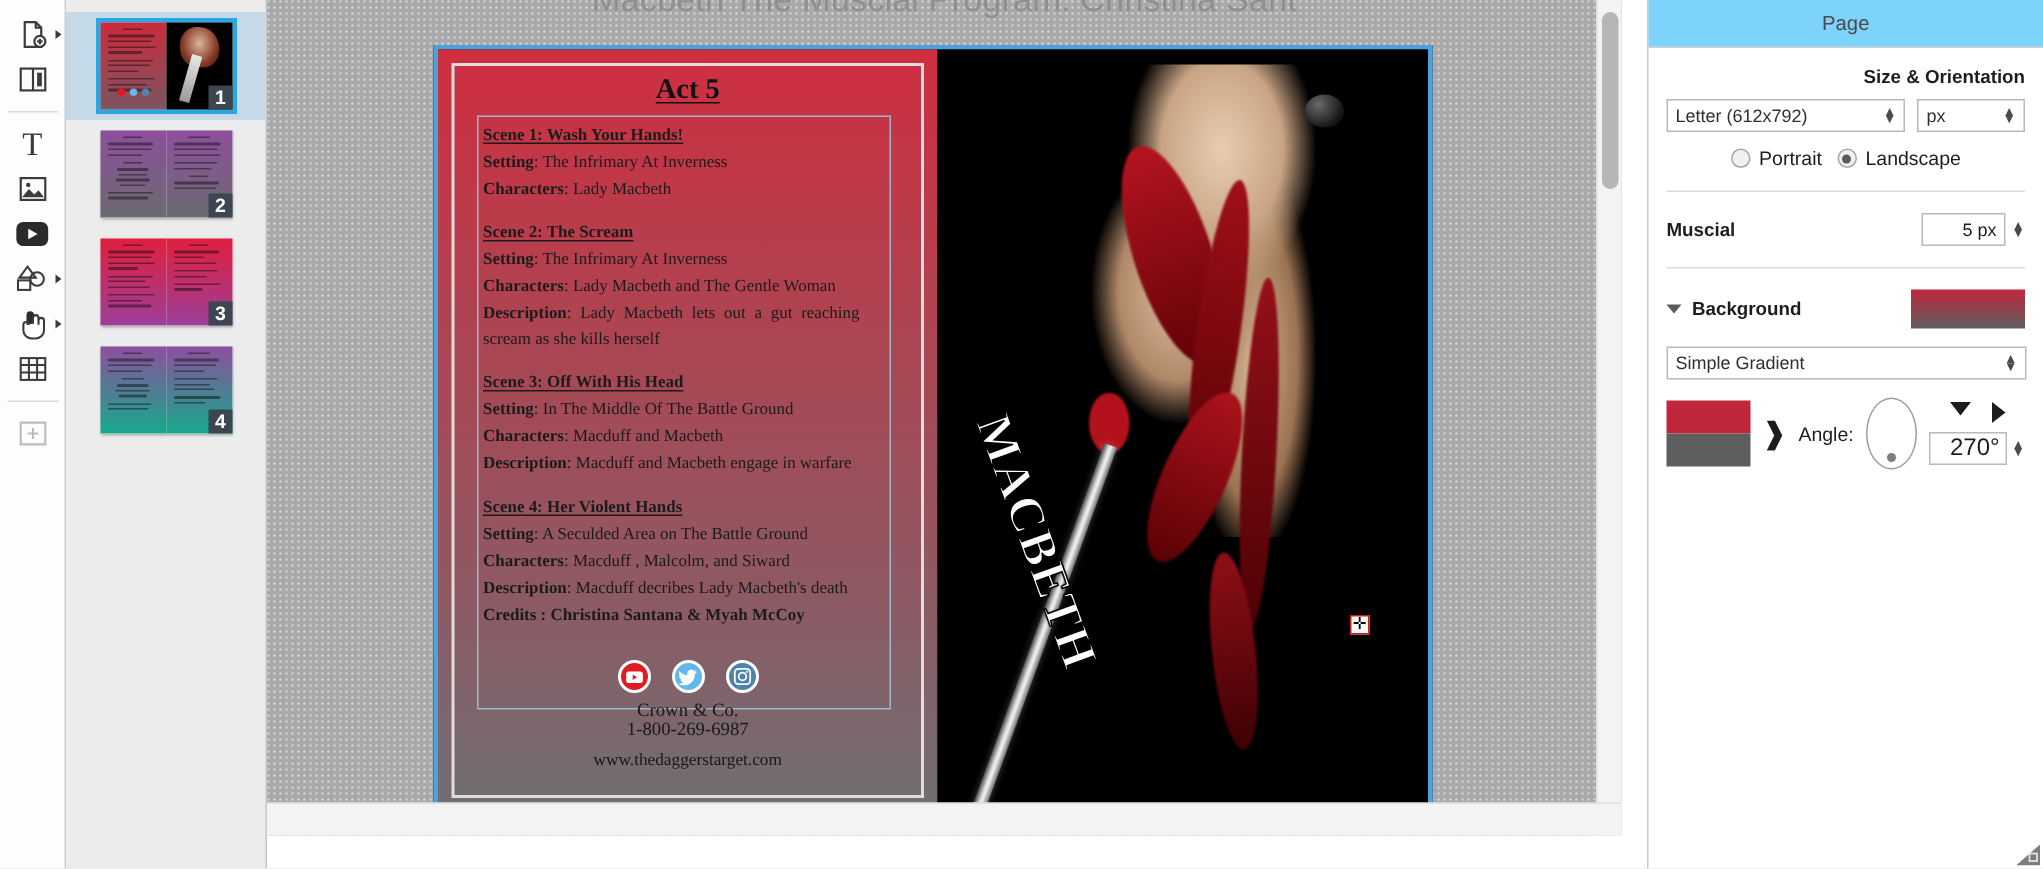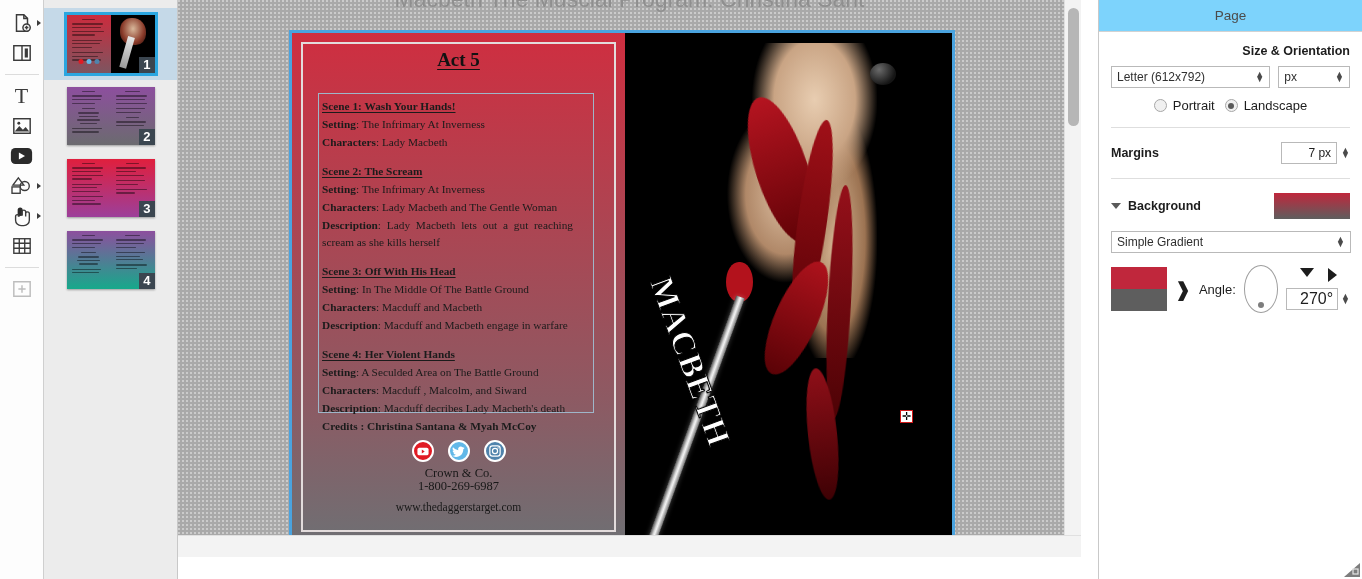--- a/index.html
+++ b/index.html
@@ -133,22 +133,22 @@
   }
   .act-title {
     position: absolute; top: 16px; left: 0; width: 100%;
     text-align: center;
     font-family: "Liberation Serif", serif;
     font-weight: bold; font-size: 19px; color: #121212;
     text-decoration: underline;
     text-underline-offset: 3px;
   }
   .text-box {
-    position: absolute; left: 26px; top: 60px;
-    width: 276px; height: 320px;
+    position: absolute; left: 26px; top: 44px;
+    width: 276px; height: 396px;
     border: 1.5px solid #9fb6c9;
     padding: 4px 20px 4px 3px;
     font-family: "Liberation Serif", serif;
     font-size: 11.3px; color: #1b1b1b;
     line-height: 1.45;
   }
   .scene-head {
     font-weight: bold; text-decoration: underline; text-underline-offset: 2px;
     margin-top: 0;
   }
@@ -681,23 +681,23 @@
         </div>
         <div class="radio-item">
           <span class="radio checked"></span>
           <span>Landscape</span>
         </div>
       </div>
 
       <div class="divider"></div>
 
       <div class="margins-row">
-        <span class="section-label" style="margin:0">Margins</span>
+        <span class="section-label" style="margin:0">Muscial</span>
         <span class="num-wrap">
-          <span class="num-box">7 px</span>
+          <span class="num-box">5 px</span>
           <span class="spin-glyph">
               <span>▲</span>
               <span>▼</span>
             </span>
         </span>
       </div>
 
       <div class="divider"></div>
 
       <div class="bg-header">

